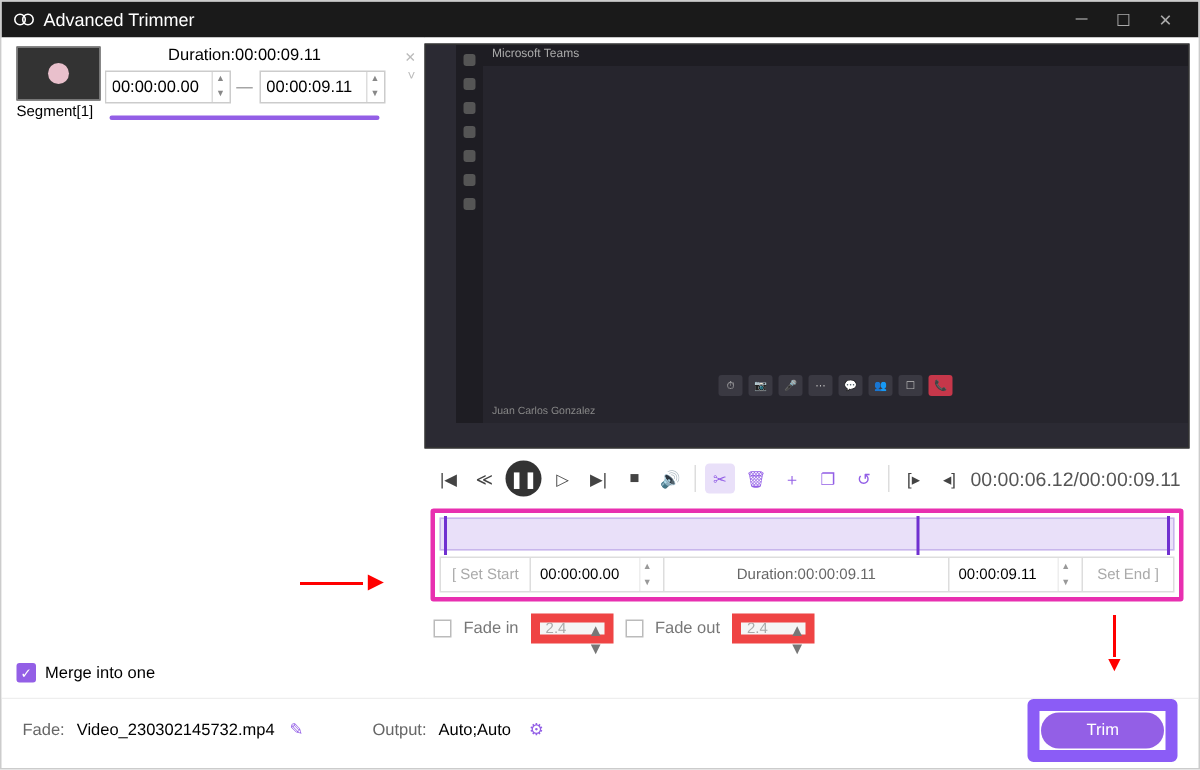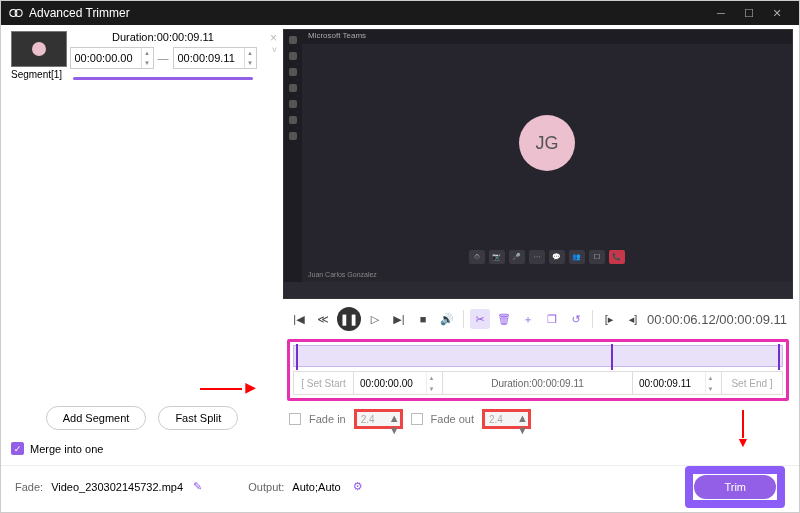--- a/index.html
+++ b/index.html
@@ -29,21 +29,21 @@
   .left-fill { flex: 1; }
   .seg-actions { display: flex; gap: 12px; justify-content: center; margin-bottom: 12px; }
   .pill-btn { border: 1px solid #ccc; background: #fff; border-radius: 14px; padding: 5px 16px; font-size: 11px; cursor:pointer; }
   .merge-row { display: flex; align-items: center; gap: 6px; font-size: 11px; }
   .merge-row .chk { width: 13px; height: 13px; border-radius: 2px; background: #935fe6; color:#fff; font-size:9px; display:flex; align-items:center; justify-content:center;}
   .right { flex: 1; background: #fff; display: flex; flex-direction: column; padding: 4px 6px 0 0; }
   .preview { background: #2b2a33; height: 270px; position: relative; border: 1px solid #333; }
   .teams-top { height: 16px; background: #45418b; display:flex; align-items:center; padding:0 6px; gap:4px;}
   .teams-top .tb { font-size:8px; color:#ddd; }
   .teams-top .search { flex:1; height:10px; background:#5a56a0; border-radius:2px; margin:0 20px; text-align:center; color:#ccc; font-size:7px; line-height:10px;}
-  .teams-body { display:flex; height: calc(100% - 16px);}
+  .teams-body { display:flex; height: calc(100% - 16px); padding-left: 20px;}
   .teams-side { width: 18px; background: #1e1d23; display:flex; flex-direction:column; align-items:center; gap:8px; padding-top:6px;}
   .teams-side div { width:8px; height:8px; background:#555; border-radius:2px;}
   .teams-main { flex:1; position:relative; background:#26252d; }
   .teams-header { height:14px; background:#1e1d23; color:#aaa; font-size:8px; padding:1px 6px;}
   .avatar { position:absolute; left:50%; top:45%; transform:translate(-50%,-50%); width:56px; height:56px; border-radius:50%; background:#ecc0cf; display:flex; align-items:center; justify-content:center; color:#555; font-size:18px; font-weight:500;}
   .call-bar { position:absolute; bottom:18px; left:50%; transform:translateX(-50%); display:flex; gap:4px; }
   .call-bar div { width:16px; height:14px; background:#3a3942; border-radius:2px; font-size:7px; color:#bbb; display:flex; align-items:center; justify-content:center;}
   .call-bar .hang { background:#c6374a; }
   .caller { position:absolute; bottom:4px; left:6px; font-size:7px; color:#888;}
   .controls-row { display:flex; align-items:center; padding: 8px 6px; gap:4px; }
@@ -61,21 +61,21 @@
   .timeline .ph.end { right:2px;}
   .trim-row { display:flex; align-items:center; height:24px; border:1px solid #ddd;}
   .trim-cell { border-right:1px solid #ddd; height:100%; display:flex; align-items:center; padding:0 6px; font-size:10px;}
   .trim-cell.btn { color:#aaa; cursor:pointer; width:60px; justify-content:center;}
   .trim-cell.dur { flex:1; justify-content:center; color:#666;}
   .trim-cell .tv { width:66px; border:none; font-size:10px;}
   .trim-cell .spin2 { width:10px; display:flex; flex-direction:column; height:100%; border-left:1px solid #eee;}
   .trim-cell .spin2 div{flex:1; font-size:6px; display:flex; align-items:center; justify-content:center; color:#999;}
   .fade-row { display:flex; align-items:center; gap:8px; padding:8px 6px; font-size:11px; color:#777;}
   .fade-chk { width:12px; height:12px; border:1px solid #bbb; background:#fff;}
-  .fade-spin { display:flex; border:3px solid #ef4444; height:20px; background:#f5f5f5;}
+  .fade-spin { display:flex; border:6px solid #ef4444; height:20px; background:#f5f5f5;}
   .fade-spin input { width:32px; border:none; background:transparent; padding:0 4px; color:#aaa; font-size:10px;}
   .footer { height: 42px; border-top:1px solid #eee; display:flex; align-items:center; padding:0 14px; gap:8px; }
   .footer .lbl { color:#666; }
   .edit-icon { color:#935fe6; cursor:pointer; margin-left:2px;}
   .gear-icon { color:#935fe6; cursor:pointer; margin-left:4px;}
   .footer-fill { flex:1; }
   .btn-back { background:#d6c6f7; color:#6030c0; border:none; border-radius:14px; padding:6px 26px; cursor:pointer; font-size:11px;}
   .btn-trim { background:#935fe6; color:#fff; border:none; border-radius:14px; padding:6px 30px; cursor:pointer; font-size:11px;}
   .trim-highlight { border:8px solid #8b5cf6; border-radius:4px; padding:1px;}
   .arrow-red { position:absolute; color:#f00; font-size:18px; pointer-events:none;}
@@ -131,45 +131,40 @@
             <div class="spin">
                 <div>▲</div>
                 <div>▼</div>
               </div>
           </div>
         </div>
         <div class="purple-bar"></div>
       </div>
     </div>
     <div class="left-fill"></div>
-    <div class="seg-actions">
-      <button class="pill-btn">Add Segment</button>
-      <button class="pill-btn">Fast Split</button>
-    </div>
     <div class="merge-row">
       <div class="chk">✓</div>
       <span>Merge into one</span>
     </div>
   </div>
 
   <div class="right">
     <div class="preview">
       <div class="teams-body">
         <div class="teams-side">
           <div></div>
             <div></div>
             <div></div>
             <div></div>
             <div></div>
             <div></div>
             <div></div>
         </div>
         <div class="teams-main">
           <div class="teams-header">Microsoft Teams</div>
-          <div class="avatar">JG</div>
           <div class="call-bar">
             <div>⏱</div>
               <div>📷</div>
               <div>🎤</div>
               <div>⋯</div>
               <div>💬</div>
               <div>👥</div>
               <div>☐</div>
               <div class="hang">📞</div>
           </div>

